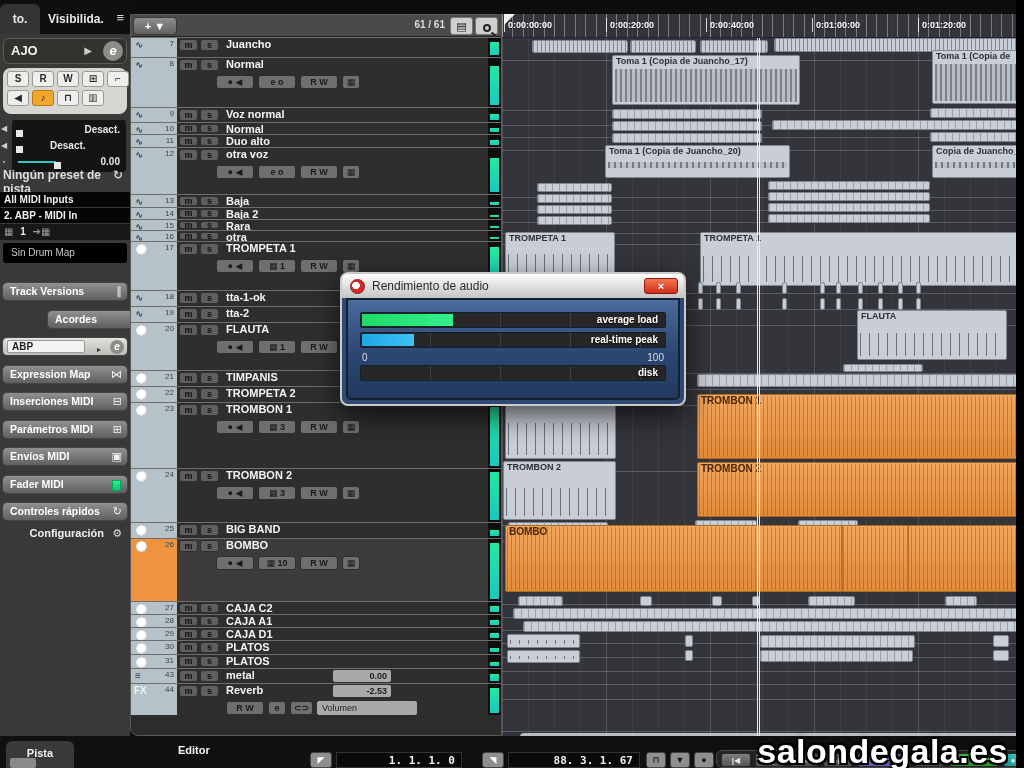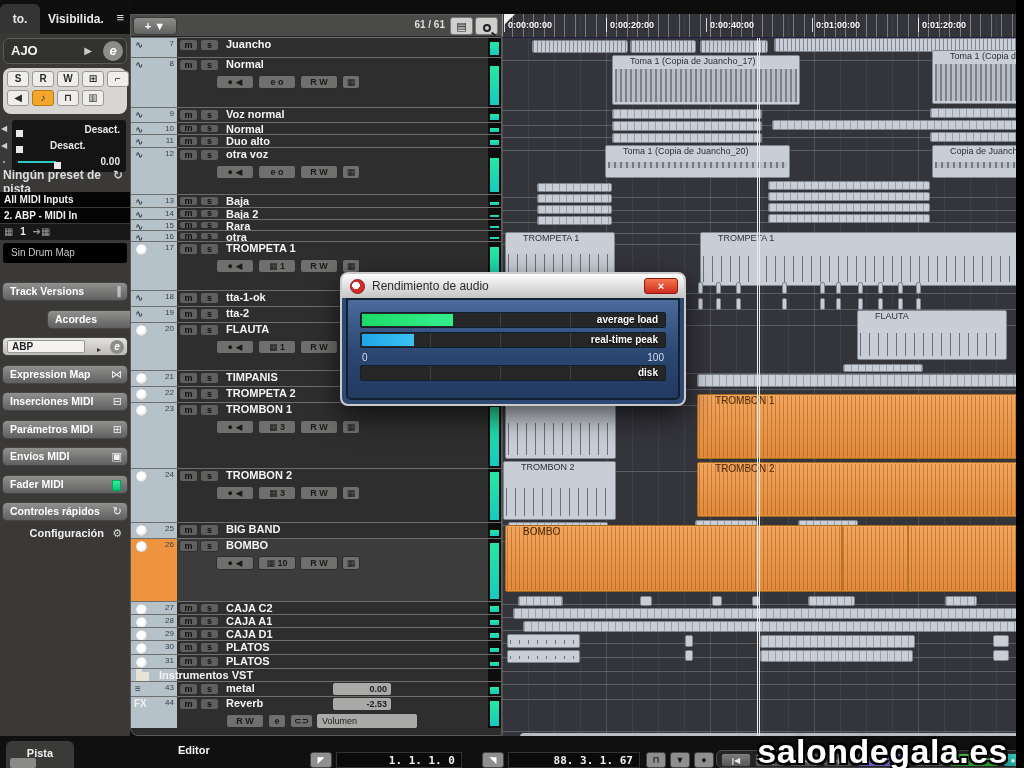--- a/index.html
+++ b/index.html
@@ -99,21 +99,21 @@
   #ruler { position:absolute; left:0; top:0; width:100%; height:24px;
     background:linear-gradient(#9d89ee,#7e67d6); border-bottom:1px solid #241d4a;
     background-image:repeating-linear-gradient(90deg, rgba(255,255,255,0.35) 0 1px, transparent 1px 10.4px);padding-left:37px; }
   #ruler .tick-label { position:absolute; top:6px; color:#fff; font-size:9px; font-weight:bold; text-shadow:0 1px 1px rgba(0,0,0,.35); }
   #ruler .tick-label::before { content:""; position:absolute; left:-4px; top:-2px; width:1px; height:14px; background:rgba(255,255,255,.8); }
   #ruler-marker { position:absolute; left:2px; top:0; width:0; height:0; border-top:11px solid #f2f2f2; border-right:11px solid transparent; }
   .hline { position:absolute; left:0; width:100%; height:1px; background:rgba(190,196,206,0.28); }
   .clip { position:absolute; border-radius:2px; }
   .k-audio, .k-audioslim, .k-wavethin, .k-midi, .k-thin, .k-bar {
     background:#c9ced6; border:1px solid #7f8690; }
-  .clabel { position:absolute; left:17px; top:0; color:#2b2f36; font-size:9px; font-weight:normal; white-space:nowrap; overflow:hidden; max-width:95%; }
+  .clabel { position:absolute; left:3px; top:0; color:#2b2f36; font-size:9px; font-weight:bold; white-space:nowrap; overflow:hidden; max-width:95%; }
   .k-audio .wave { position:absolute; left:2px; right:2px; top:13px; bottom:2px;
     background:repeating-linear-gradient(90deg, rgba(60,66,80,.55) 0 2px, rgba(60,66,80,.12) 2px 5px); }
   .k-audioslim .wave { position:absolute; left:2px; right:2px; top:16px; height:6px;
     background:repeating-linear-gradient(90deg, rgba(60,66,80,.6) 0 2px, rgba(60,66,80,.1) 2px 6px); }
   .k-wavethin { background-image:repeating-linear-gradient(90deg, rgba(60,66,80,.5) 0 1px, transparent 1px 4px); background-clip:padding-box; }
   .k-midi .notes { position:absolute; left:2px; right:2px; top:45%; bottom:3px;
     background:repeating-linear-gradient(90deg, rgba(45,50,65,.6) 0 1px, transparent 1px 9px); }
   .k-thin { background-image:repeating-linear-gradient(90deg, rgba(70,76,90,.35) 0 1px, transparent 1px 7px); }
   .k-orange { background:linear-gradient(#f2a65e,#e18a3a); border:1px solid #a66a1e; }
   .k-orange .clabel { color:#4a2a08; font-size:10px; }
@@ -592,29 +592,20 @@
         <div class="trow" style="height: 14px;">
           <div class="tcol">
             <span class="midi-ball"></span>
             <span class="tnum">31</span>
           </div>
           <div class="ms m" style="height: 11px; line-height: 9px;">m</div>
           <div class="ms s" style="height: 11px; line-height: 9px;">s</div>
           <span class="tname">PLATOS</span>
           <div class="tmeter">
             <div class="fill" style="height: 4px;"></div>
-          </div>
-        </div>
-        <div class="trow" style="height: 13px;">
-          <div class="tcol">
-            <span class="folder-ic"></span>
-          </div>
-          <span class="tname" style="left: 28px;">Instrumentos VST</span>
-          <div class="tmeter">
-            <div class="fill" style="height: 0px;"></div>
           </div>
         </div>
         <div class="trow" style="height: 15px;">
           <div class="tcol">
             <span class="ticon">≡</span>
             <span class="tnum">43</span>
           </div>
           <div class="ms m" style="height: 12px; line-height: 10px;">m</div>
           <div class="ms s" style="height: 12px; line-height: 10px;">s</div>
           <span class="tname">metal</span>

